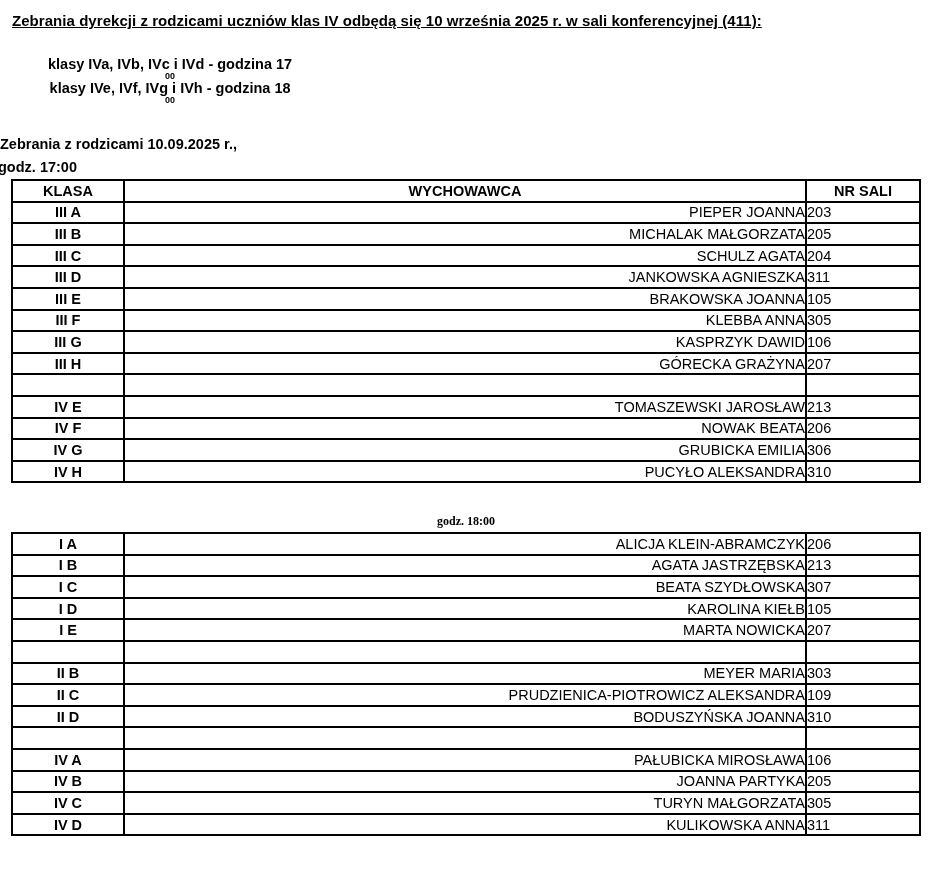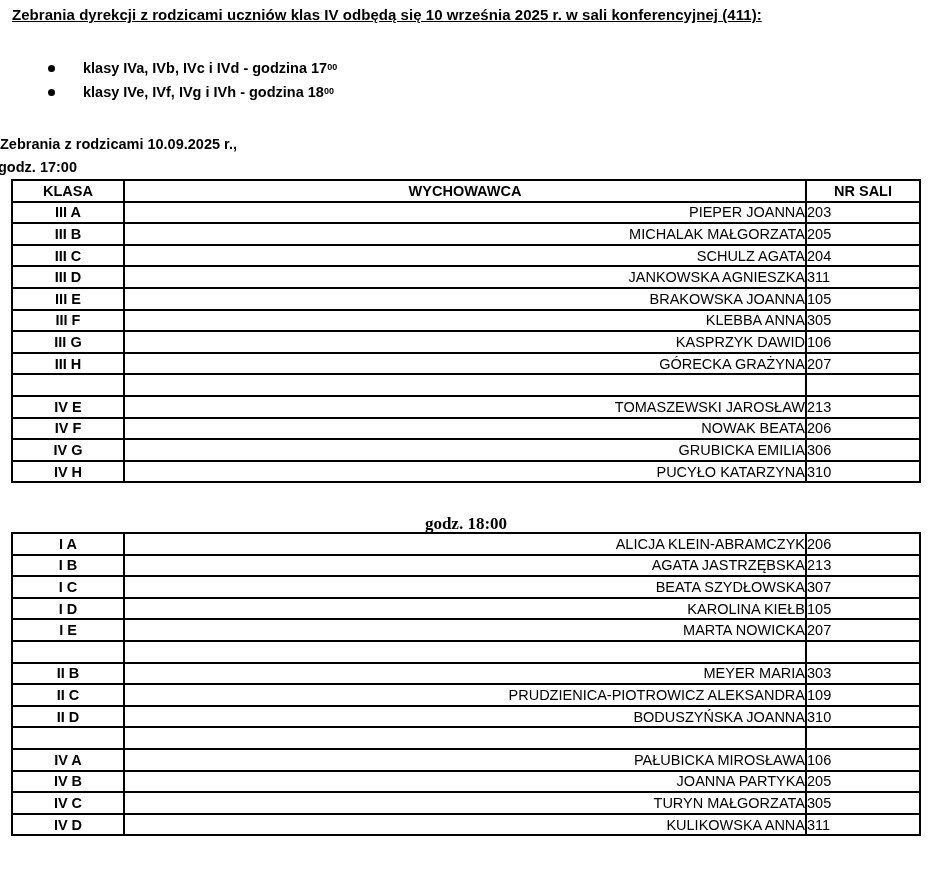--- a/index.html
+++ b/index.html
@@ -11,21 +11,21 @@
     width: 932px;
     height: 869px;
     position: relative;
     font-family: "Liberation Sans", "DejaVu Sans", sans-serif;
     color: #000;
     overflow: hidden;
   }
   .heading {
     position: absolute;
     left: 12px;
-    top: 6px;
+    top: 12px;
     font-size: 15px;
     font-weight: bold;
     text-decoration: underline;
     white-space: nowrap;
     letter-spacing: 0.05px;
   }
   .bullets {
     position: absolute;
     left: 48px;
     top: 56px;
@@ -33,20 +33,21 @@
     padding: 0;
     list-style: none;
   }
   .bullets li {
     height: 24px;
     font-size: 14.5px;
     font-weight: bold;
     display: flex;
     align-items: center;
     white-space: nowrap;
+    flex-direction: column;
   }
   .bullets .dot {
     display: inline-block;
     width: 7px;
     height: 7px;
     border-radius: 50%;
     background: #000;
     margin-right: 28px;
   }
   .bullets sup {
@@ -95,21 +96,21 @@
   #table2 { top: 532px; }
   .t1row-first td { height: 24px; }
   .sub-title {
     position: absolute;
     left: 0;
     width: 932px;
     top: 514px;
     text-align: center;
     font-family: "Liberation Serif", "DejaVu Serif", serif;
     font-weight: bold;
-    font-size: 17px;
+    font-size: 12px;
     white-space: nowrap;
   }
 </style>
 </head>
 <body>
 
 <div class="heading">Zebrania dyrekcji z rodzicami uczniów klas IV odbędą się 10 września 2025 r. w sali konferencyjnej (411):</div>
 
 <ul class="bullets">
   <li>
@@ -196,21 +197,21 @@
         <td class="name">NOWAK BEATA</td>
         <td class="sala">206</td>
       </tr>
       <tr>
         <td class="klasa">IV G</td>
         <td class="name">GRUBICKA EMILIA</td>
         <td class="sala">306</td>
       </tr>
       <tr>
         <td class="klasa">IV H</td>
-        <td class="name">PUCYŁO KATARZYNA</td>
+        <td class="name">PUCYŁO ALEKSANDRA</td>
         <td class="sala">310</td>
       </tr>
     </tbody>
 </table>
 
 <div class="sub-title">godz. 18:00</div>
 
 <table class="grid" id="table2">
   <colgroup>
       <col class="c1">

